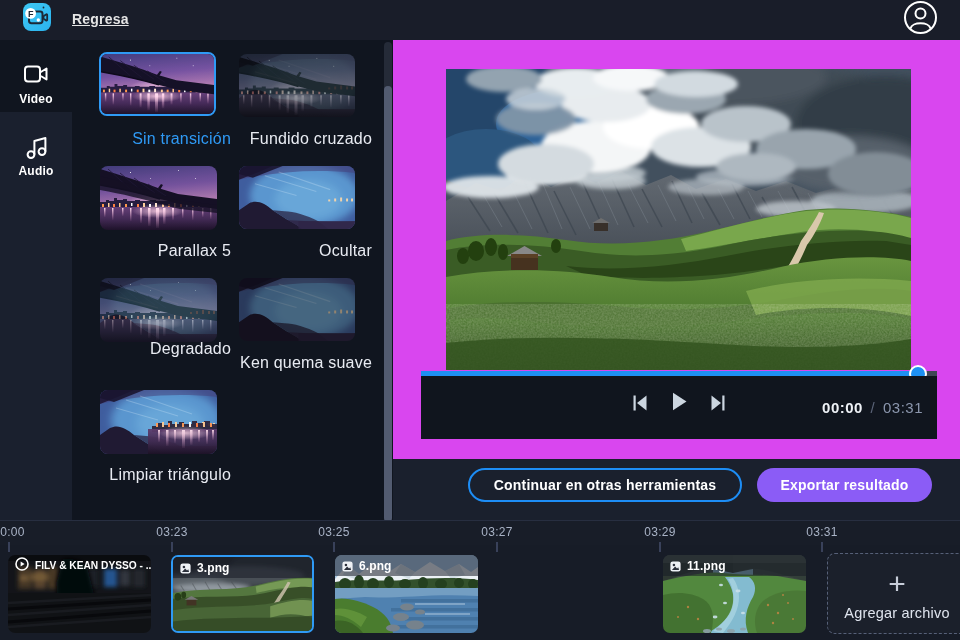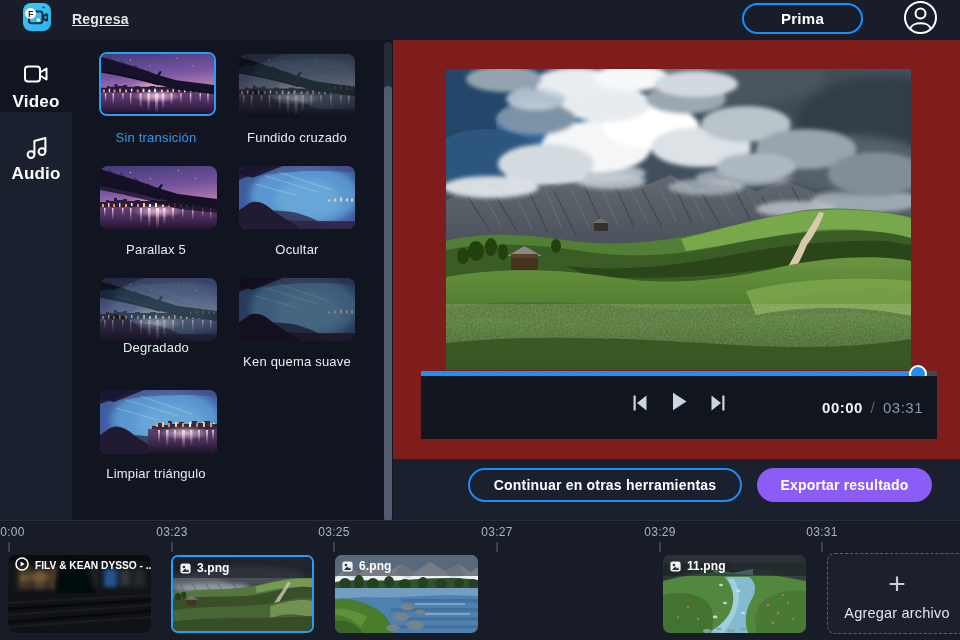--- a/index.html
+++ b/index.html
@@ -14,37 +14,37 @@
   #regresa { left:72px; top:11px; color:#e5e5e5; font-size:14px; font-weight:bold;
              text-decoration:underline; letter-spacing:.2px; }
   #prima { left:742px; top:3px; width:121px; height:31px; border:2px solid #1d8df5;
            border-radius:16px; color:#fff; font-size:15px; font-weight:bold;
            text-align:center; line-height:27px; letter-spacing:.3px; }
 
   
   #sidebar { left:0; top:40px; width:72px; height:480px; background:#1a202e; }
   .tab { position:absolute; left:0; width:72px; height:72px; color:#fff; }
   .tab .lbl { position:absolute; width:72px; text-align:center; top:52px;
-              font-size:17px; font-weight:bold; letter-spacing:.2px; }
+              font-size:12px; font-weight:bold; letter-spacing:.2px; }
   #tab-video { top:0; background:#10151f; }
   #tab-audio { top:72px; }
 
   
   #panel { left:72px; top:40px; width:321px; height:480px; background:#10151f; }
   .thumb { position:absolute; width:117px; height:64px; border-radius:8px; overflow:hidden; }
   .thumb svg.scene { position:absolute; left:0; top:0; width:100%; height:100%; }
   .thumb.sel { border:2px solid #2f9af5; }
-  .tlabel { position:absolute; width:150px; text-align:center; color:#e8ebf2;
-            font-size:13px; letter-spacing:.2px; }
+  .tlabel { position:absolute; width:150px; text-align:right; color:#e8ebf2;
+            font-size:16px; letter-spacing:.2px; }
   .tlabel.sel { color:#2f9af5; }
   #sbtrack { left:312px; top:2px; width:8px; height:478px; background:#252b38; border-radius:4px;}
   #sbthumb { left:312px; top:46px; width:8px; height:436px; background:#525b70; border-radius:4px;}
 
   
-  #preview { left:393px; top:40px; width:567px; height:419px; background:#7f1d1d; }
+  #preview { left:393px; top:40px; width:567px; height:419px; background:#d946ef; }
   #vframe { left:53px; top:29px; width:465px; height:301px; background:#222; overflow:hidden;}
   #vframe svg.scene { position:absolute; left:0; top:0; width:100%; height:100%; }
   #pbar  { left:28px; top:331px; width:516px; height:4.5px; background:#3f4656; }
   #pfill { left:28px; top:331px; width:497px; height:4.5px; background:#1e90f2; }
   #pknob { left:516px; top:325px; width:18px; height:18px; border-radius:50%;
            background:#1e90f2; border:2.5px solid #fff; }
   #controls { left:28px; top:336px; width:516px; height:63px; background:#10151e; }
   #ptime { right:14px; top:23px; font-size:15px; font-weight:bold; color:#eef1f6; letter-spacing:.5px;}
   #ptime .sl { color:#5b6478; font-weight:normal; padding:0 3px;}
   #ptime .tot { color:#8b96ad; font-weight:normal; }
@@ -86,21 +86,20 @@
     <svg width="28" height="28" viewBox="0 0 28 28">
       <rect x="6" y="8.6" width="13.5" height="11.6" rx="2.4" fill="none" stroke="#1c2836" stroke-width="2"></rect>
       <path d="M20.5 13.2 L23 11.4 C23.6 11 24.2 11.3 24.2 12 V16.8 C24.2 17.5 23.6 17.8 23 17.4 L20.5 15.6 Z" fill="none" stroke="#1c2836" stroke-width="1.8"></path>
       <circle cx="7.6" cy="10.4" r="5.4" fill="#fff"></circle>
       <text x="7.7" y="13.6" text-anchor="middle" font-size="9" font-weight="bold" fill="#1c2836" font-family="Liberation Sans, sans-serif">F</text>
       <circle cx="15.3" cy="17" r="1.7" fill="#fff"></circle>
       <circle cx="20.5" cy="4.5" r="0.9" fill="#1c2836"></circle>
     </svg>
   </div>
   <div id="regresa" class="abs">Regresa</div>
-  <div id="prima" class="abs">Prima</div>
   <svg class="abs" style="left:903px;top:0px" width="35" height="35" viewBox="0 0 35 35">
     <circle cx="17.5" cy="17.5" r="15.5" fill="none" stroke="#fff" stroke-width="2"></circle>
     <circle cx="17.5" cy="13.5" r="5" fill="none" stroke="#fff" stroke-width="2"></circle>
     <path d="M7.5 28.5 C9 21.5 26 21.5 27.5 28.5" fill="none" stroke="#fff" stroke-width="2"></path>
   </svg>
 </div>
 
 <div id="sidebar" class="abs">
   <div class="tab" id="tab-video">
     <svg style="position:absolute;left:24px;top:24px" width="25" height="20" viewBox="0 0 25 20">

